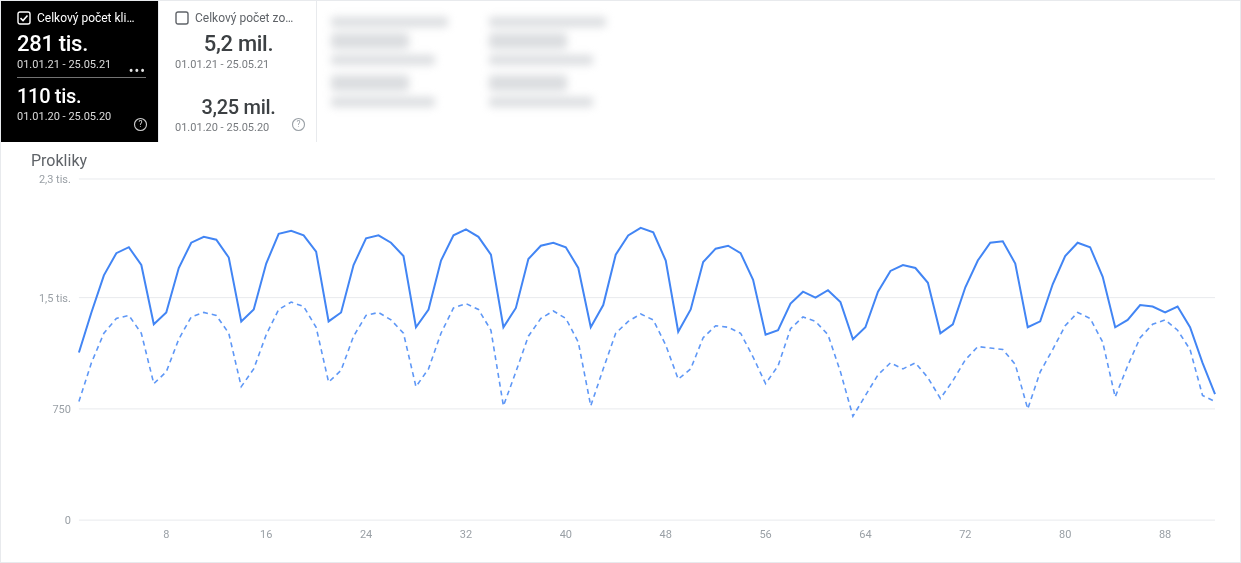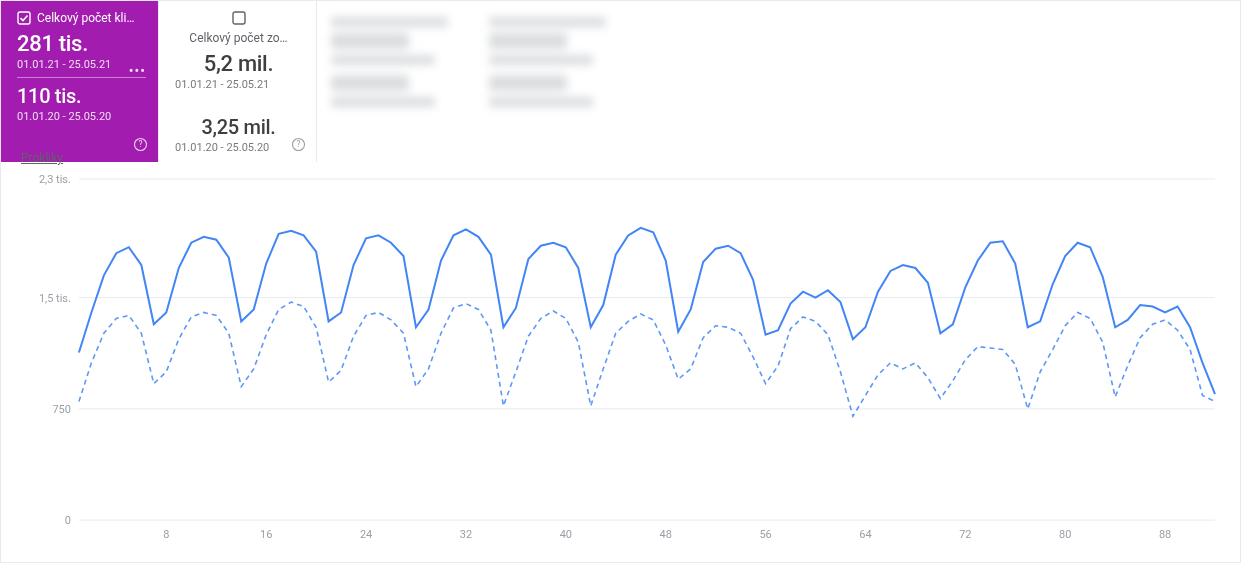--- a/index.html
+++ b/index.html
@@ -1,37 +1,37 @@
 <!DOCTYPE html>
 <html><head>
 <meta charset="utf-8">
 <style>
   html,body{margin:0;padding:0;font-family:Roboto,Arial,Helvetica,sans-serif;background:#fff;color:#3c4043;}
   .canvas{width:1241px;height:563px;box-sizing:border-box;border:1px solid #e8eaed;background:#fff;position:relative;}
   .cards{display:flex;gap:0;padding:0;}
   .card{width:158px;box-sizing:border-box;padding:10px 14px 8px 16px;border-right:1px solid #e8eaed;position:relative;}
-  .card.active{background:#a21caf;color:#fff;}
+  .card.active{background:#000000;color:#fff;}
   .card .row1{display:flex;align-items:center;gap:6px;font-size:12px;line-height:14px;white-space:nowrap;overflow:hidden;text-overflow:ellipsis;}
   .card.active .row1{color:#fff;}
   .card .row1 svg{flex:0 0 auto;}
-  .card.inactive .row1{color:#5f6368;flex-direction:column;}
+  .card.inactive .row1{color:#5f6368;}
   .val-big{font-size:22px;font-weight:500;margin-top:6px;letter-spacing:-.3px;}
   .card.inactive .val-big{color:#3c4043;text-align:center;}
   .dr{font-size:11px;opacity:.85;margin-top:2px;}
   .card.inactive .dr{color:#5f6368;}
   .hr{height:1px;background:rgba(255,255,255,.45);margin:6px -2px 4px 0;border:0;}
   .dots{position:absolute;right:12px;top:62px;font-size:14px;letter-spacing:1px;opacity:.9;}
   .help{position:absolute;right:10px;bottom:6px;}
   .blur-card{width:158px;box-sizing:border-box;padding:10px 14px;filter:blur(4px);opacity:.55;}
   .blur-line{height:10px;background:#bdc1c6;border-radius:3px;margin:6px 0;}
   .blur-line.s{width:60%;}
   .blur-line.m{width:80%;}
   .blur-line.l{width:90%;}
   .chart-wrap{position:absolute;left:30px;right:15px;top:172px;bottom:18px;}
-  .ylabel{position:absolute;left:20px;top:150px;font-size:12px;color:#5f6368;text-decoration:underline;}
+  .ylabel{position:absolute;left:30px;top:150px;font-size:16px;color:#5f6368;}
   svg.chart{width:100%;height:100%;display:block;}
   .axis-text{font-size:11px;fill:#9aa0a6;}
   .grid{stroke:#e8eaed;stroke-width:1;}
   .series1{stroke:#4285F4;stroke-width:2;fill:none;}
   .series2{stroke:#4285F4;stroke-width:1.6;fill:none;stroke-dasharray:5 4;opacity:.85;}
 </style>
 </head>
 <body>
 
 <div class="canvas">

